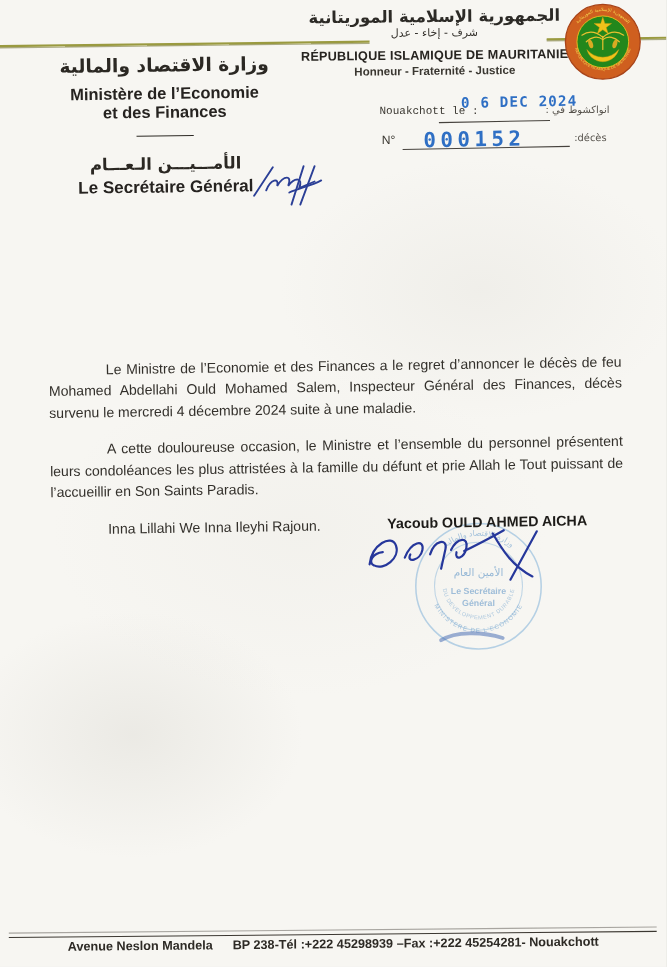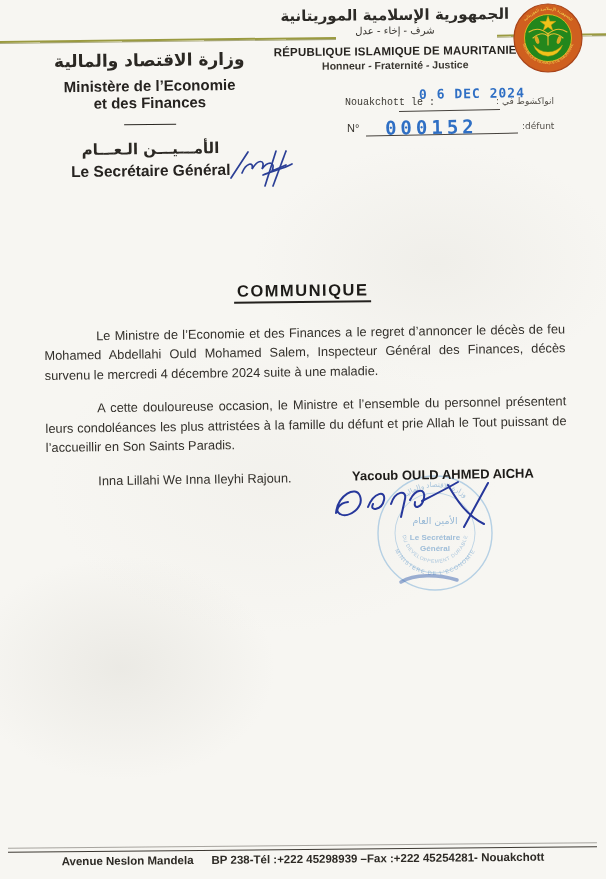--- a/index.html
+++ b/index.html
@@ -140,25 +140,22 @@
   </svg>
 
   <div class="abs ref-label nkt-label">Nouakchott le :</div>
   <div class="abs date-stamp">0 6 DEC 2024</div>
   <div class="abs date-underline"></div>
   <div class="abs ar nkt-ar" dir="rtl">انواكشوط في :</div>
 
   <div class="abs num-label">N°</div>
   <div class="abs num-line"></div>
   <div class="abs num-stamp">000152</div>
-  <div class="abs ar num-ar" dir="rtl">défunt:</div>
-
-  <div class="abs title-wrap">
-    <span>COMMUNIQUE</span>
-  </div>
+  <div class="abs ar num-ar" dir="rtl">décès:</div>
+
 
   <div class="abs bodytext">
     <p>Le Ministre de l’Economie et des Finances a le regret d’annoncer le décès de feu Mohamed Abdellahi Ould Mohamed Salem, Inspecteur Général des Finances, décès survenu le mercredi 4 décembre 2024 suite à une maladie.</p>
     <p>A cette douloureuse occasion, le Ministre et l’ensemble du personnel présentent leurs condoléances les plus attristées à la famille du défunt et prie Allah le Tout puissant de l’accueillir en Son Saints Paradis.</p>
     <p class="last">Inna Lillahi We Inna Ileyhi Rajoun.</p>
   </div>
 
   <div class="abs sig-name">Yacoub OULD AHMED AICHA</div>
 
   <svg class="abs stamp-seal" width="130" height="130" viewBox="0 0 130 130">

